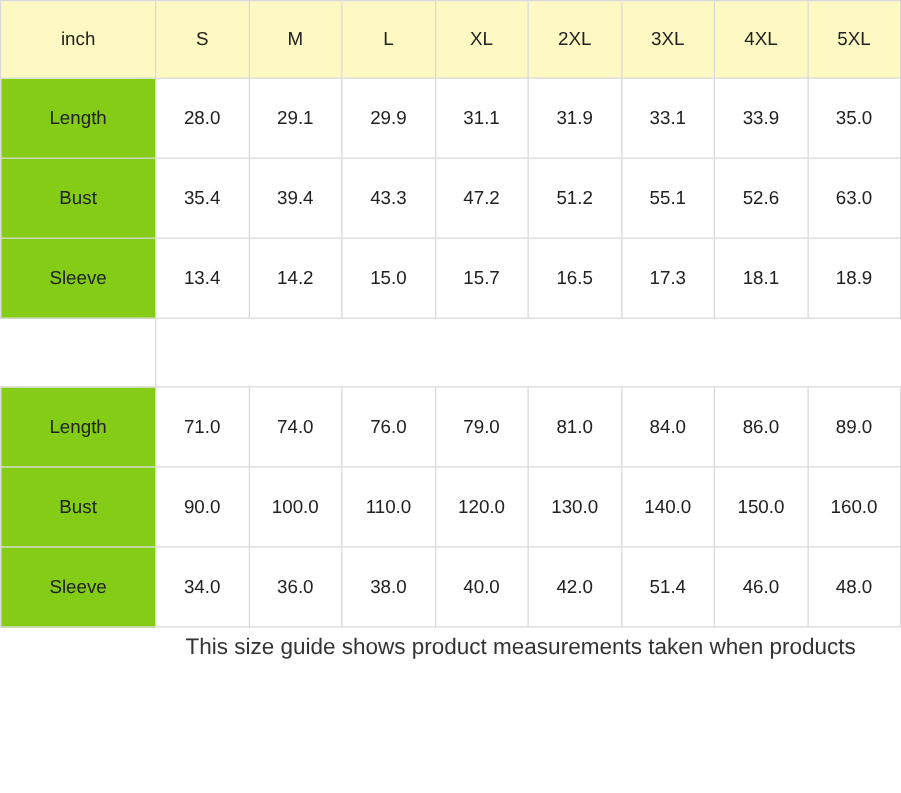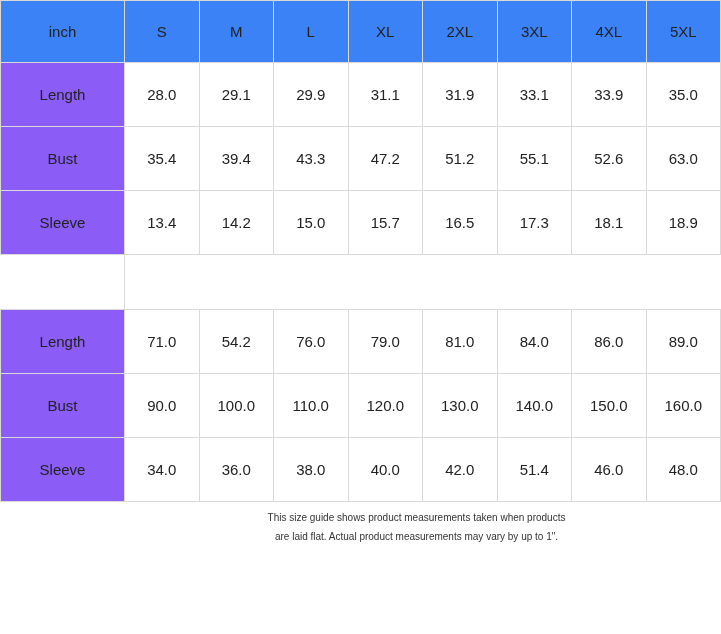--- a/index.html
+++ b/index.html
@@ -32,30 +32,30 @@
     font-size: 15px;
     color: #222222;
     background: #ffffff;
     height: 64px;
     padding: 0 2px;
     box-sizing: border-box;
   }
   
   table.size-table td.label-col {
     width: 124px;
-    background: #8b5cf6;
+    background: #84cc16;
     font-size: 15px;
     color: #222222;
   }
   table.size-table td.data-col {
     width: 74.5px;
   }
   
   table.size-table tr.header-row td {
-    background: #3b82f6;
+    background: #fef9c3;
     height: 62px;
   }
   
   table.size-table tr.spacer-row td {
     height: 55px;
     border-left: none;
     border-right: none;
     background: #ffffff;
   }
   table.size-table tr.spacer-row td.label-col {
@@ -72,21 +72,21 @@
     border-top: 1px solid #d9d9d9;
     border-bottom: 1px solid #d9d9d9;
     border-left: 1px solid #d9d9d9;
     border-right: none;
     background: #ffffff;
   }
   .footnote {
     margin-top: 6px;
     padding-left: 112px;
     text-align: center;
-    font-size: 10px;
+    font-size: 18px;
     line-height: 19px;
     color: #333333;
   }
   .footnote .fn-line {
     display: block;
   }
 </style>
 </head>
 <body>
 
@@ -145,21 +145,21 @@
 
       <tr class="spacer-row">
         <td class="label-col spacer-left"></td>
         <td class="data-col spacer-right" colspan="8"></td>
       </tr>
 
 
       <tr>
         <td class="label-col">Length</td>
         <td class="data-col">71.0</td>
-        <td class="data-col">54.2</td>
+        <td class="data-col">74.0</td>
         <td class="data-col">76.0</td>
         <td class="data-col">79.0</td>
         <td class="data-col">81.0</td>
         <td class="data-col">84.0</td>
         <td class="data-col">86.0</td>
         <td class="data-col">89.0</td>
       </tr>
 
       <tr>
         <td class="label-col">Bust</td>
@@ -182,16 +182,15 @@
         <td class="data-col">42.0</td>
         <td class="data-col">51.4</td>
         <td class="data-col">46.0</td>
         <td class="data-col">48.0</td>
       </tr>
     </tbody>
   </table>
 
   <div class="footnote">
     <span class="fn-line">This size guide shows product measurements taken when products</span>
-    <span class="fn-line">are laid flat. Actual product measurements may vary by up to 1".</span>
   </div>
 
 </div>
 
 </body></html>

